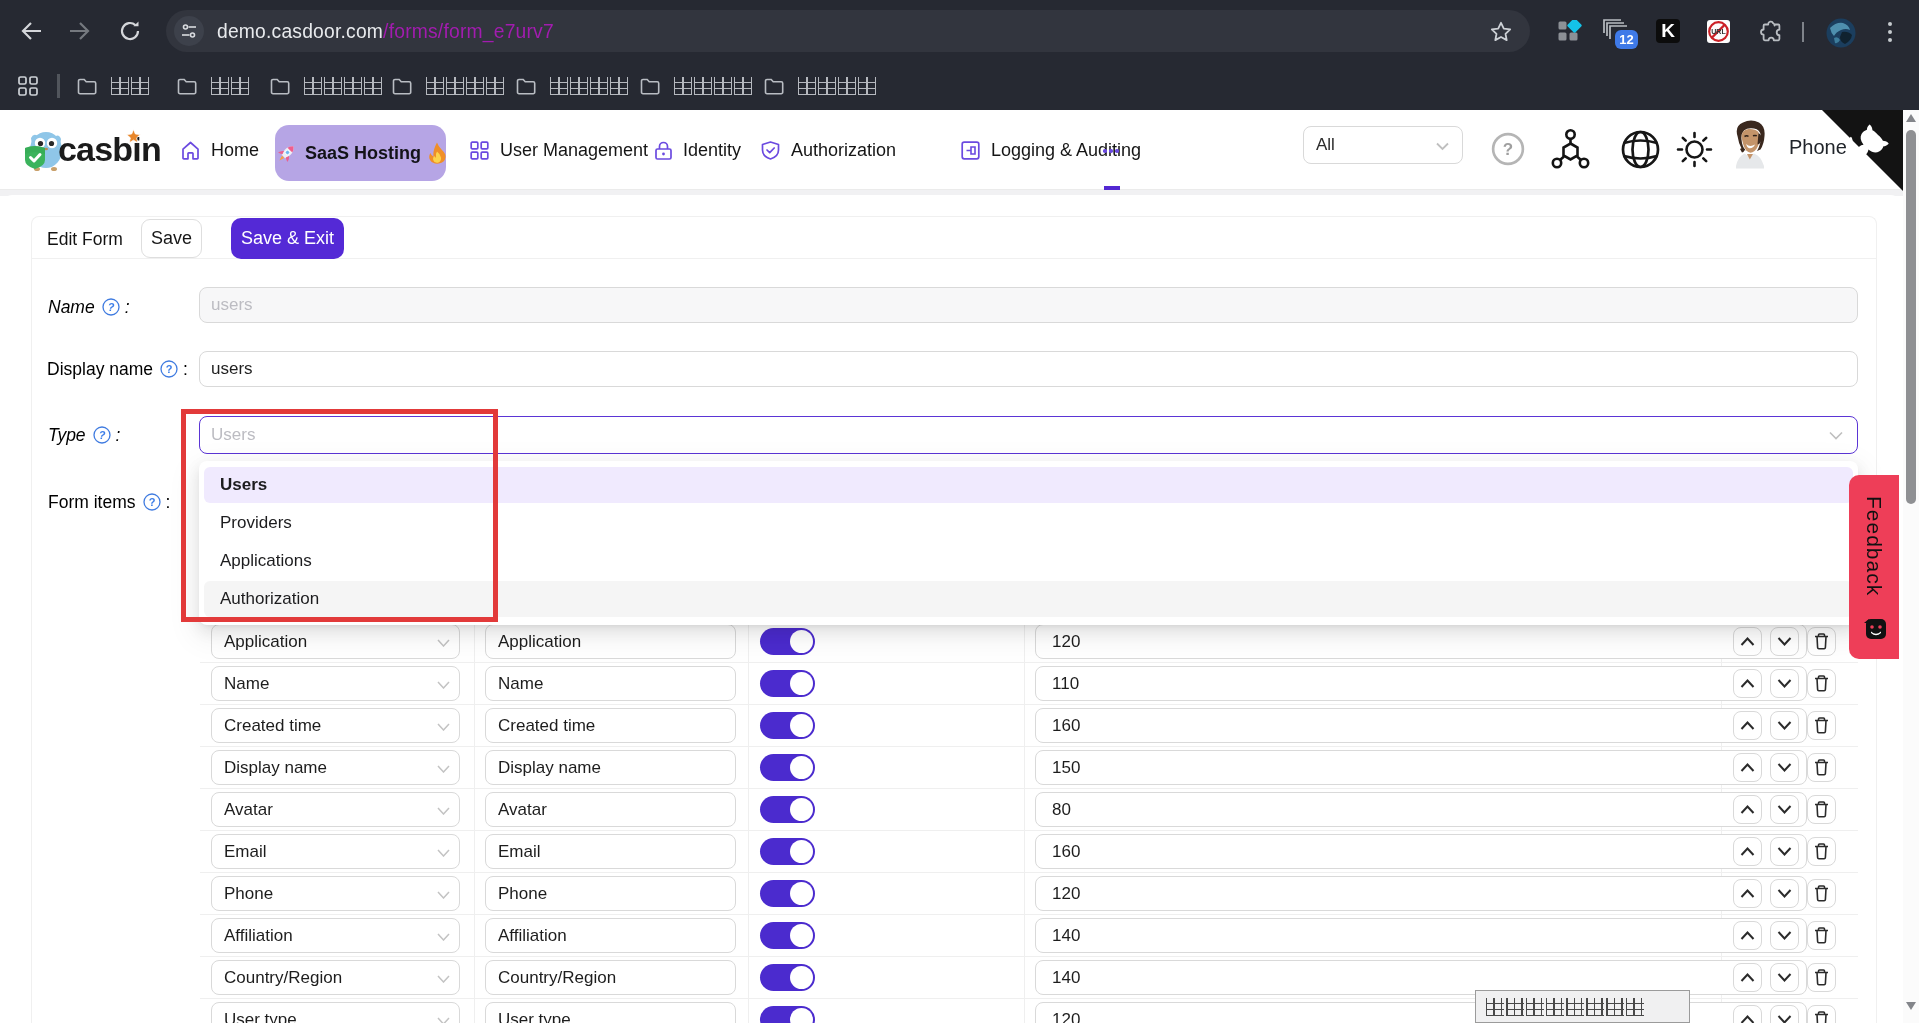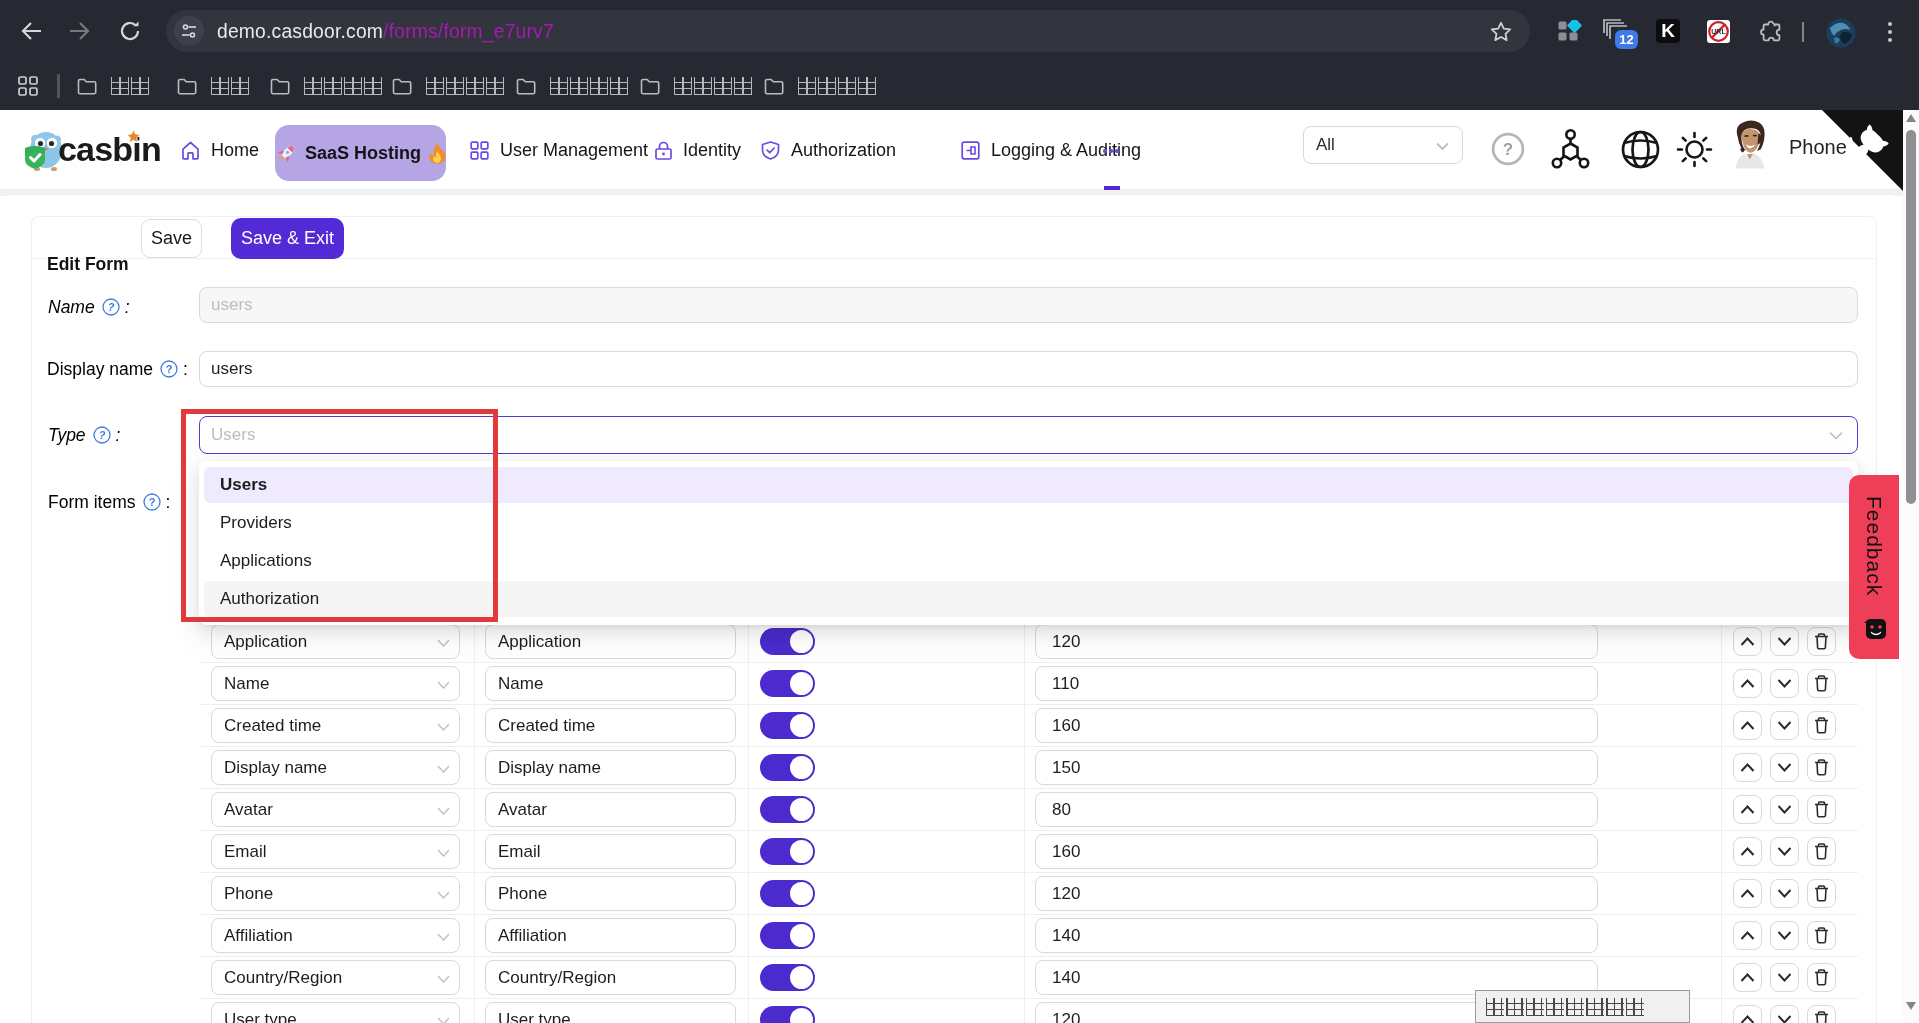--- a/index.html
+++ b/index.html
@@ -26,37 +26,37 @@
 .nav{position:absolute;top:138px;height:24px;display:flex;align-items:center;font-size:18px;color:#151515;}
 .nav .ic{margin-right:11px;display:flex;}
 #pill{left:275px;top:125px;width:171px;height:56px;border-radius:14px;background:#b6a5e5;display:flex;align-items:center;justify-content:center;}
 #pill b{font-size:18px;color:#131318;margin:0 7px;white-space:nowrap;}
 #allsel{left:1303px;top:126px;width:160px;height:38px;border:1px solid #d9d9d9;border-radius:8px;background:#fff;display:flex;align-items:center;padding:0 12px;font-size:17px;color:#2b2b2b;}
 
 #graystrip{left:0;top:190px;width:1903px;height:6px;background:#f1f1f3;}
 #wrapper{left:4px;top:195px;width:1895px;height:828px;background:#fff;border-radius:8px 8px 0 0;}
 #card{left:31px;top:216px;width:1846px;height:807px;background:#fff;border:1px solid #f0f0f0;border-bottom:none;border-radius:8px 8px 0 0;}
 #cardhead{left:31px;top:216px;width:1846px;height:43px;border-bottom:1px solid #f0f0f0;}
-#cardtitle{left:47px;top:229px;font-size:17.5px;font-weight:bold;color:#121212;margin-top:25px;}
+#cardtitle{left:47px;top:229px;font-size:17.5px;font-weight:normal;color:#121212;}
 .btn{position:absolute;display:flex;align-items:center;justify-content:center;background:#fff;border:1px solid #dedede;border-radius:9px;font-size:18px;color:#171717;}
 #saveexit{background:#5429d6;color:#fff;border:none;border-radius:10px;}
 .flabel{position:absolute;height:22px;display:flex;align-items:center;font-size:17.5px;color:#000;}
 .flabel svg{margin:0 5px 0 7px;}
 .inp{position:absolute;background:#fff;border:1px solid #d9d9d9;border-radius:8px;font-size:17px;color:#1f1f1f;display:flex;align-items:center;padding:0 11px;white-space:nowrap;}
 .ph{color:#bcbcc2;}
 
 #ddpanel{left:199px;top:461px;width:1659px;height:164px;background:#fff;border-radius:8px;box-shadow:0 6px 16px rgba(0,0,0,.09),0 3px 6px -4px rgba(0,0,0,.12),0 9px 28px 8px rgba(0,0,0,.05);}
 .opt{position:absolute;left:204px;width:1649px;height:36px;border-radius:6px;font-size:17px;color:#1c1c1e;display:flex;align-items:center;padding-left:16px;}
 #redrect{left:181px;top:409px;width:317px;height:213px;border:5px solid #e23a3a;}
 
 .vline{position:absolute;width:1px;background:#efefef;}
 .hline{position:absolute;height:1px;background:#efefef;left:200px;width:1658px;}
 .tsel{position:absolute;left:211px;width:249px;height:35px;border:1px solid #d9d9d9;border-radius:8px;background:#fff;font-size:17px;color:#1d1d1d;display:flex;align-items:center;padding:0 12px;}
 .tinp{position:absolute;left:485px;width:251px;height:35px;border:1px solid #d9d9d9;border-radius:8px;background:#fff;font-size:17px;color:#1d1d1d;display:flex;align-items:center;padding:0 12px;}
-.tnum{position:absolute;left:1035px;width:563px;height:35px;border:1px solid #d9d9d9;border-radius:8px;background:#fff;font-size:17px;color:#1d1d1d;display:flex;align-items:center;padding:0 16px;}
+.tnum{position:absolute;left:1035px;width:772px;height:35px;border:1px solid #d9d9d9;border-radius:8px;background:#fff;font-size:17px;color:#1d1d1d;display:flex;align-items:center;padding:0 16px;}
 .tog{position:absolute;left:760px;width:55px;height:27px;border-radius:14px;background:#4b2bce;}
 .tog i{position:absolute;right:2px;top:2px;width:23px;height:23px;border-radius:50%;background:#fff;}
 .ibtn{position:absolute;width:29px;height:29px;border:1px solid #d9d9d9;border-radius:8px;background:#fff;display:flex;align-items:center;justify-content:center;}
 
 #feedback{left:1849px;top:475px;width:50px;height:184px;background:#ee3e58;border-radius:10px 0 0 10px;}
 #fbtext{left:1862px;top:496px;writing-mode:vertical-rl;font-size:21px;color:#111;letter-spacing:1px;}
 
 #sbtrack{left:1903px;top:110px;width:16px;height:913px;background:#fbfbfb;}
 #sbthumb{left:1906px;top:130px;width:10px;height:374px;background:#8f9093;border-radius:5px;}
 

